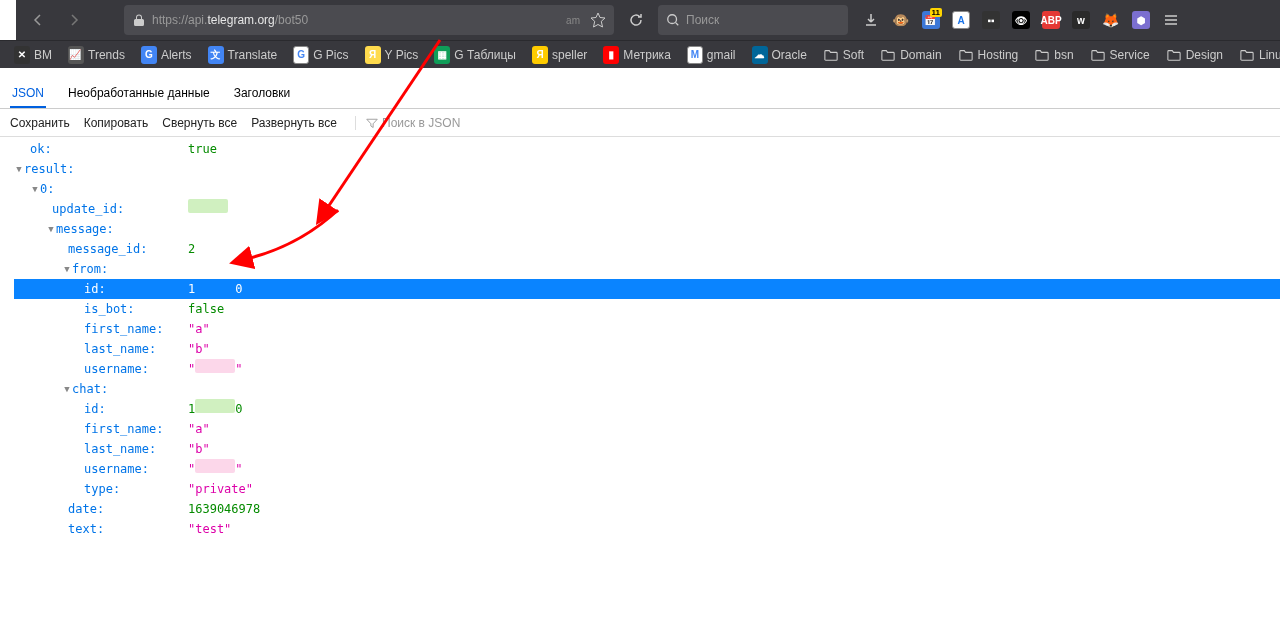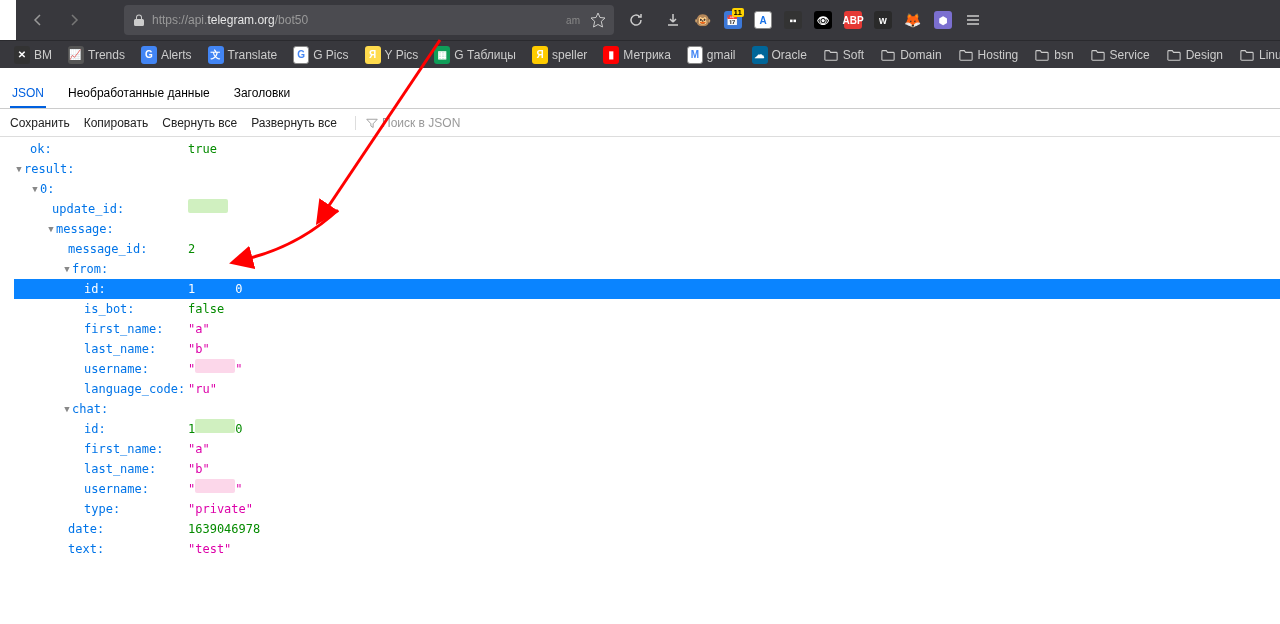--- a/index.html
+++ b/index.html
@@ -67,20 +67,27 @@
     <span class="urlhint">am</span>
     <svg width="16" height="16" viewBox="0 0 16 16">
         <path d="M8 1l2 4.5 5 .5-3.7 3.3L12.5 15 8 12.5 3.5 15l1.2-5.7L1 6l5-.5L8 1z" fill="none" stroke="#ccc" stroke-width="1"></path>
       </svg>
   </div>
   <div class="reload">
     <svg width="16" height="16" viewBox="0 0 16 16">
         <path d="M13 8a5 5 0 11-1.5-3.5M13 2v3h-3" fill="none" stroke="#ccc" stroke-width="1.5"></path>
       </svg>
   </div>
+  <div class="searchbar">
+    <svg width="14" height="14" viewBox="0 0 16 16">
+        <circle cx="7" cy="7" r="5" fill="none" stroke="#ccc" stroke-width="1.5"></circle>
+        <path d="M11 11l3 3" stroke="#ccc" stroke-width="1.5"></path>
+      </svg>
+    <span>Поиск</span>
+  </div>
   <div class="toolbar-icons">
     <div class="tb-icon">
         <svg width="16" height="16" viewBox="0 0 16 16">
           <path d="M8 2v8m0 0l-3-3m3 3l3-3M3 13h10" stroke="#ccc" stroke-width="1.5" fill="none"></path>
         </svg>
       </div>
     <div class="tb-icon">🐵</div>
     <div class="tb-icon">
         <div class="ic-square" style="background:#3c78d8;position:relative;">📅<span style="position:absolute;top:-3px;right:-2px;background:#ffd400;color:#000;font-size:8px;padding:0 2px;border-radius:2px;">11</span></div>
       </div>
@@ -298,24 +305,20 @@
       <span class="key">first_name:</span>
       <span class="valcol val-str">"a"</span>
     </div>
   <div class="row" style="padding-left:70px;">
       <span class="key">last_name:</span>
       <span class="valcol val-str">"b"</span>
     </div>
   <div class="row" style="padding-left:70px;">
       <span class="key">username:</span>
       <span class="valcol"><span class="val-str">"</span><span class="redact-pink"></span><span class="val-str">"</span></span>
-    </div>
-  <div class="row" style="padding-left:70px;">
-      <span class="key">language_code:</span>
-      <span class="valcol val-str">"ru"</span>
     </div>
   <div class="row" style="padding-left:48px;">
       <span class="twisty">▼</span>
       <span class="key">chat:</span>
     </div>
   <div class="row" style="padding-left:70px;">
       <span class="key">id:</span>
       <span class="valcol"><span class="val-num">1</span><span class="redact"></span><span class="val-num">0</span></span>
     </div>
   <div class="row" style="padding-left:70px;">

